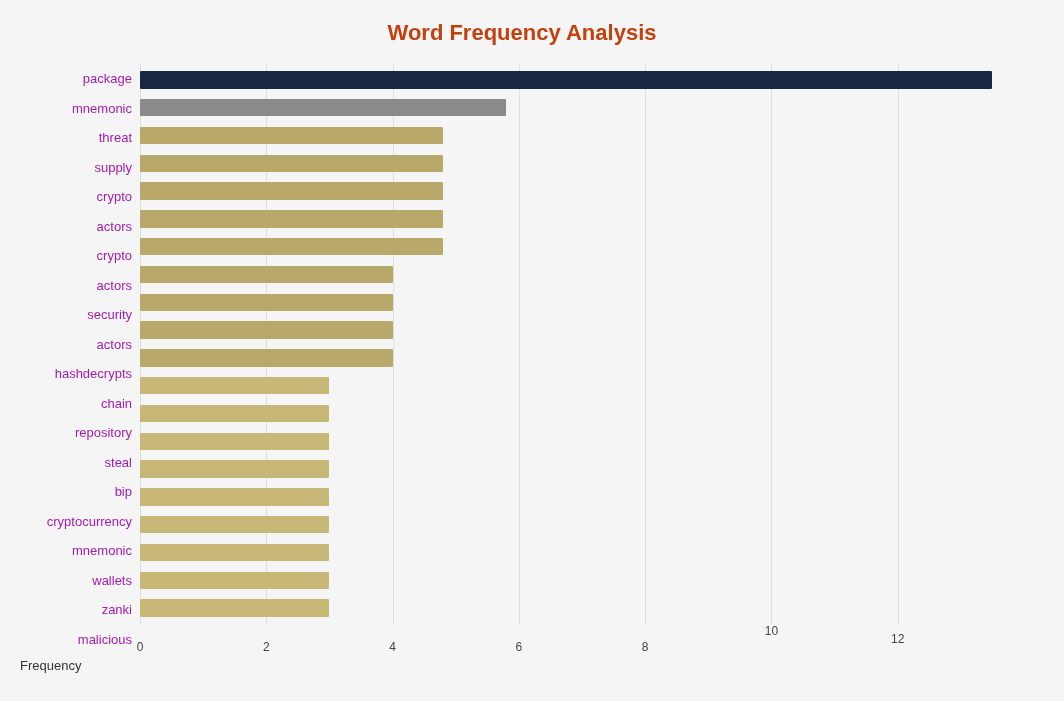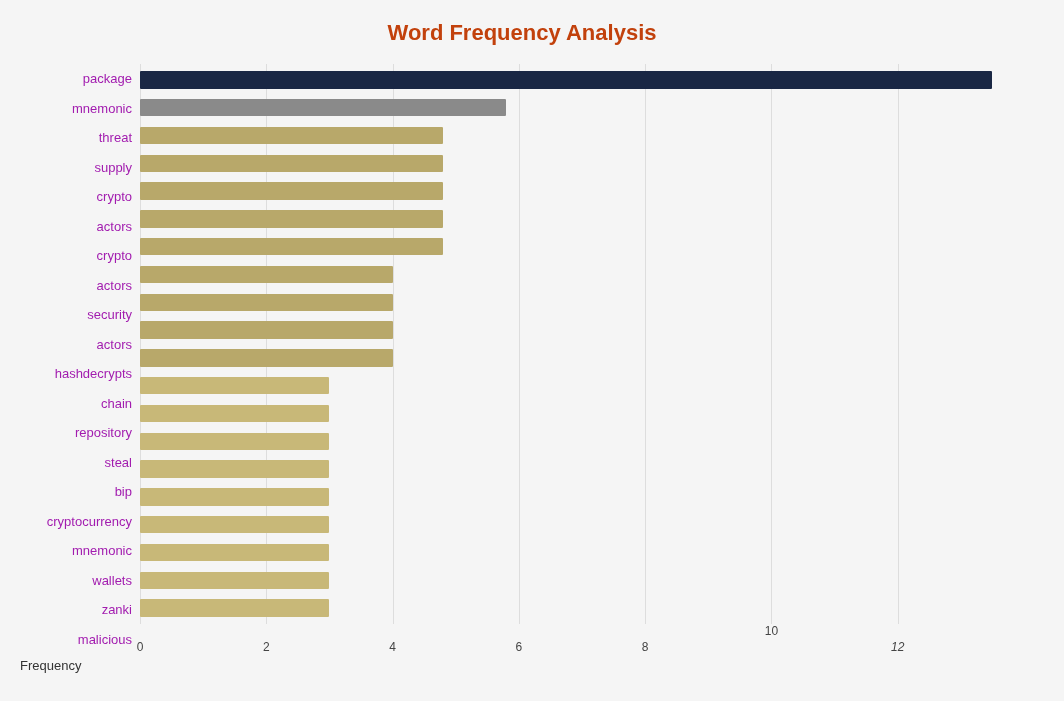--- a/index.html
+++ b/index.html
@@ -206,18 +206,18 @@
             <div class="bar" style="width: 21.4286%; background: rgb(200, 184, 120);"></div>
           </div>
         </div>
       <div class="x-axis-labels" id="x-axis-labels">
           <div class="x-tick-label" style="position: absolute; left: 0%; bottom: 0px;">0</div>
           <div class="x-tick-label" style="position: absolute; left: 14.2857%; bottom: 0px;">2</div>
           <div class="x-tick-label" style="position: absolute; left: 28.5714%; bottom: 0px;">4</div>
           <div class="x-tick-label" style="position: absolute; left: 42.8571%; bottom: 0px;">6</div>
           <div class="x-tick-label" style="position: absolute; left: 57.1429%; bottom: 0px;">8</div>
           <div class="x-tick-label" style="position: absolute; left: 71.4286%; bottom: 16px;">10</div>
-          <div class="x-tick-label" style="position: absolute; left: 85.7143%; bottom: 0px; font-style: italic;">12</div>
+          <div class="x-tick-label" style="position: absolute; left: 85.7143%; bottom: 8px;">12</div>
         </div>
     </div>
   </div>
   <div class="x-axis-title">Frequency</div>
 </div>
 
 </body></html>

